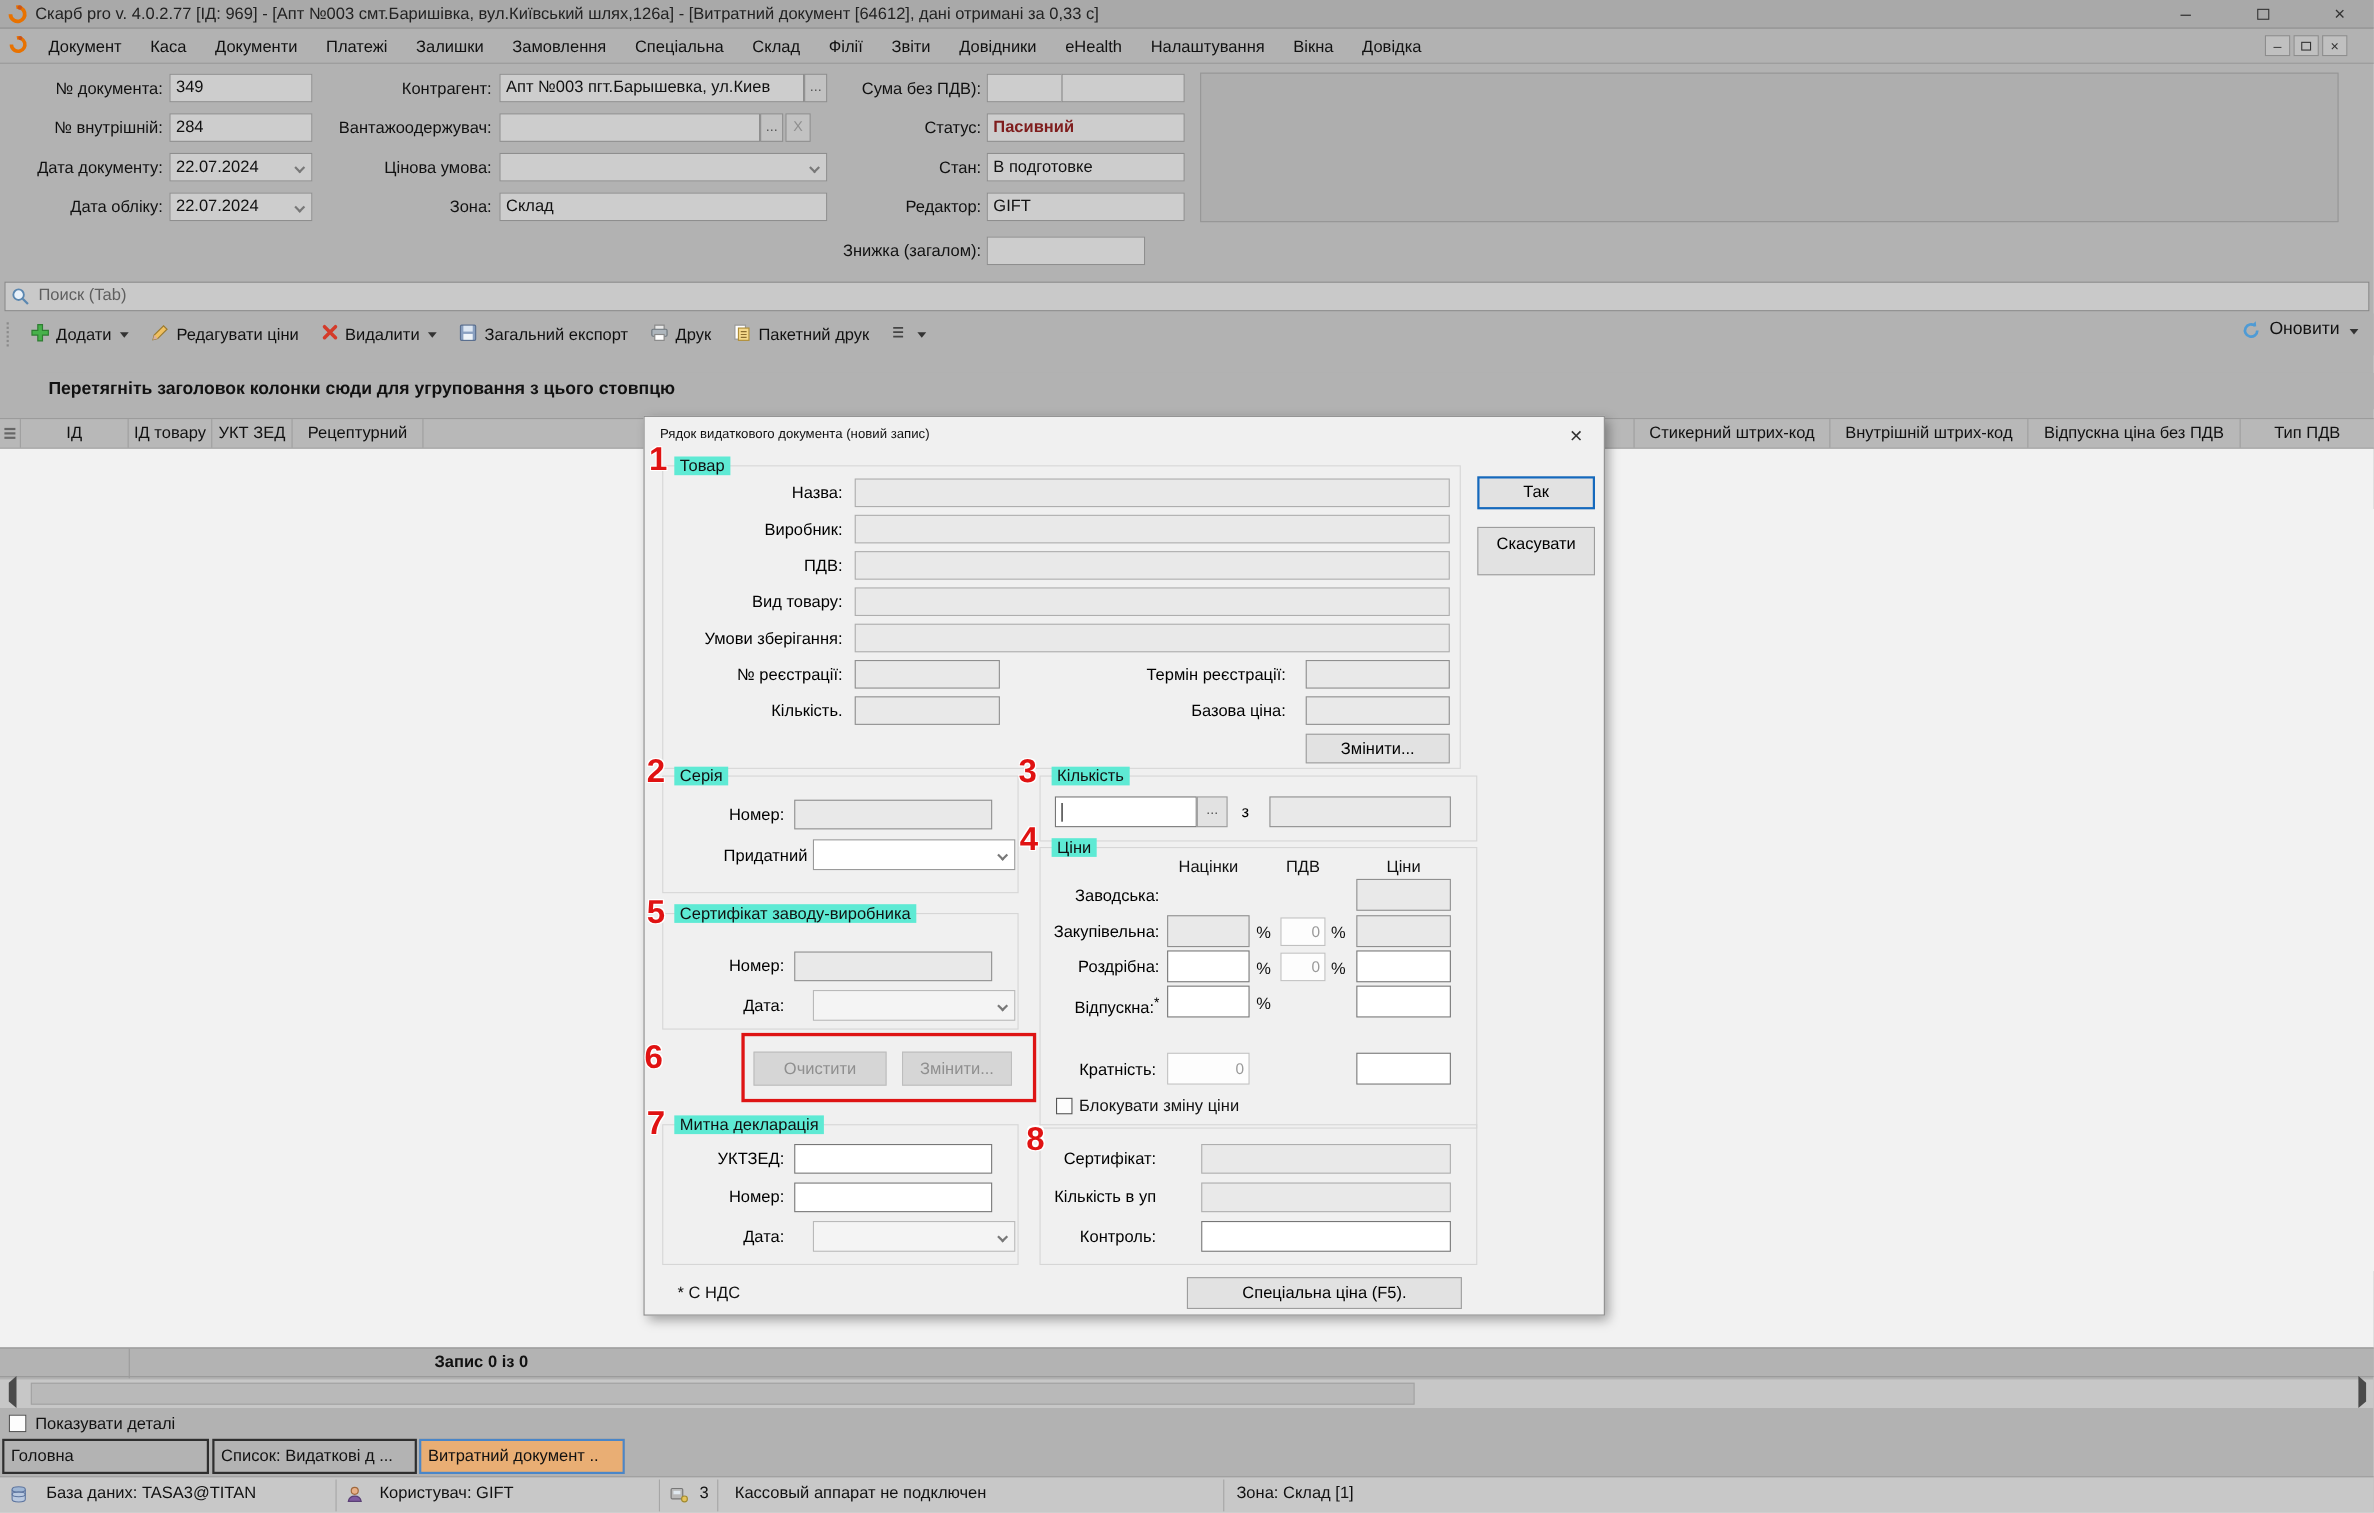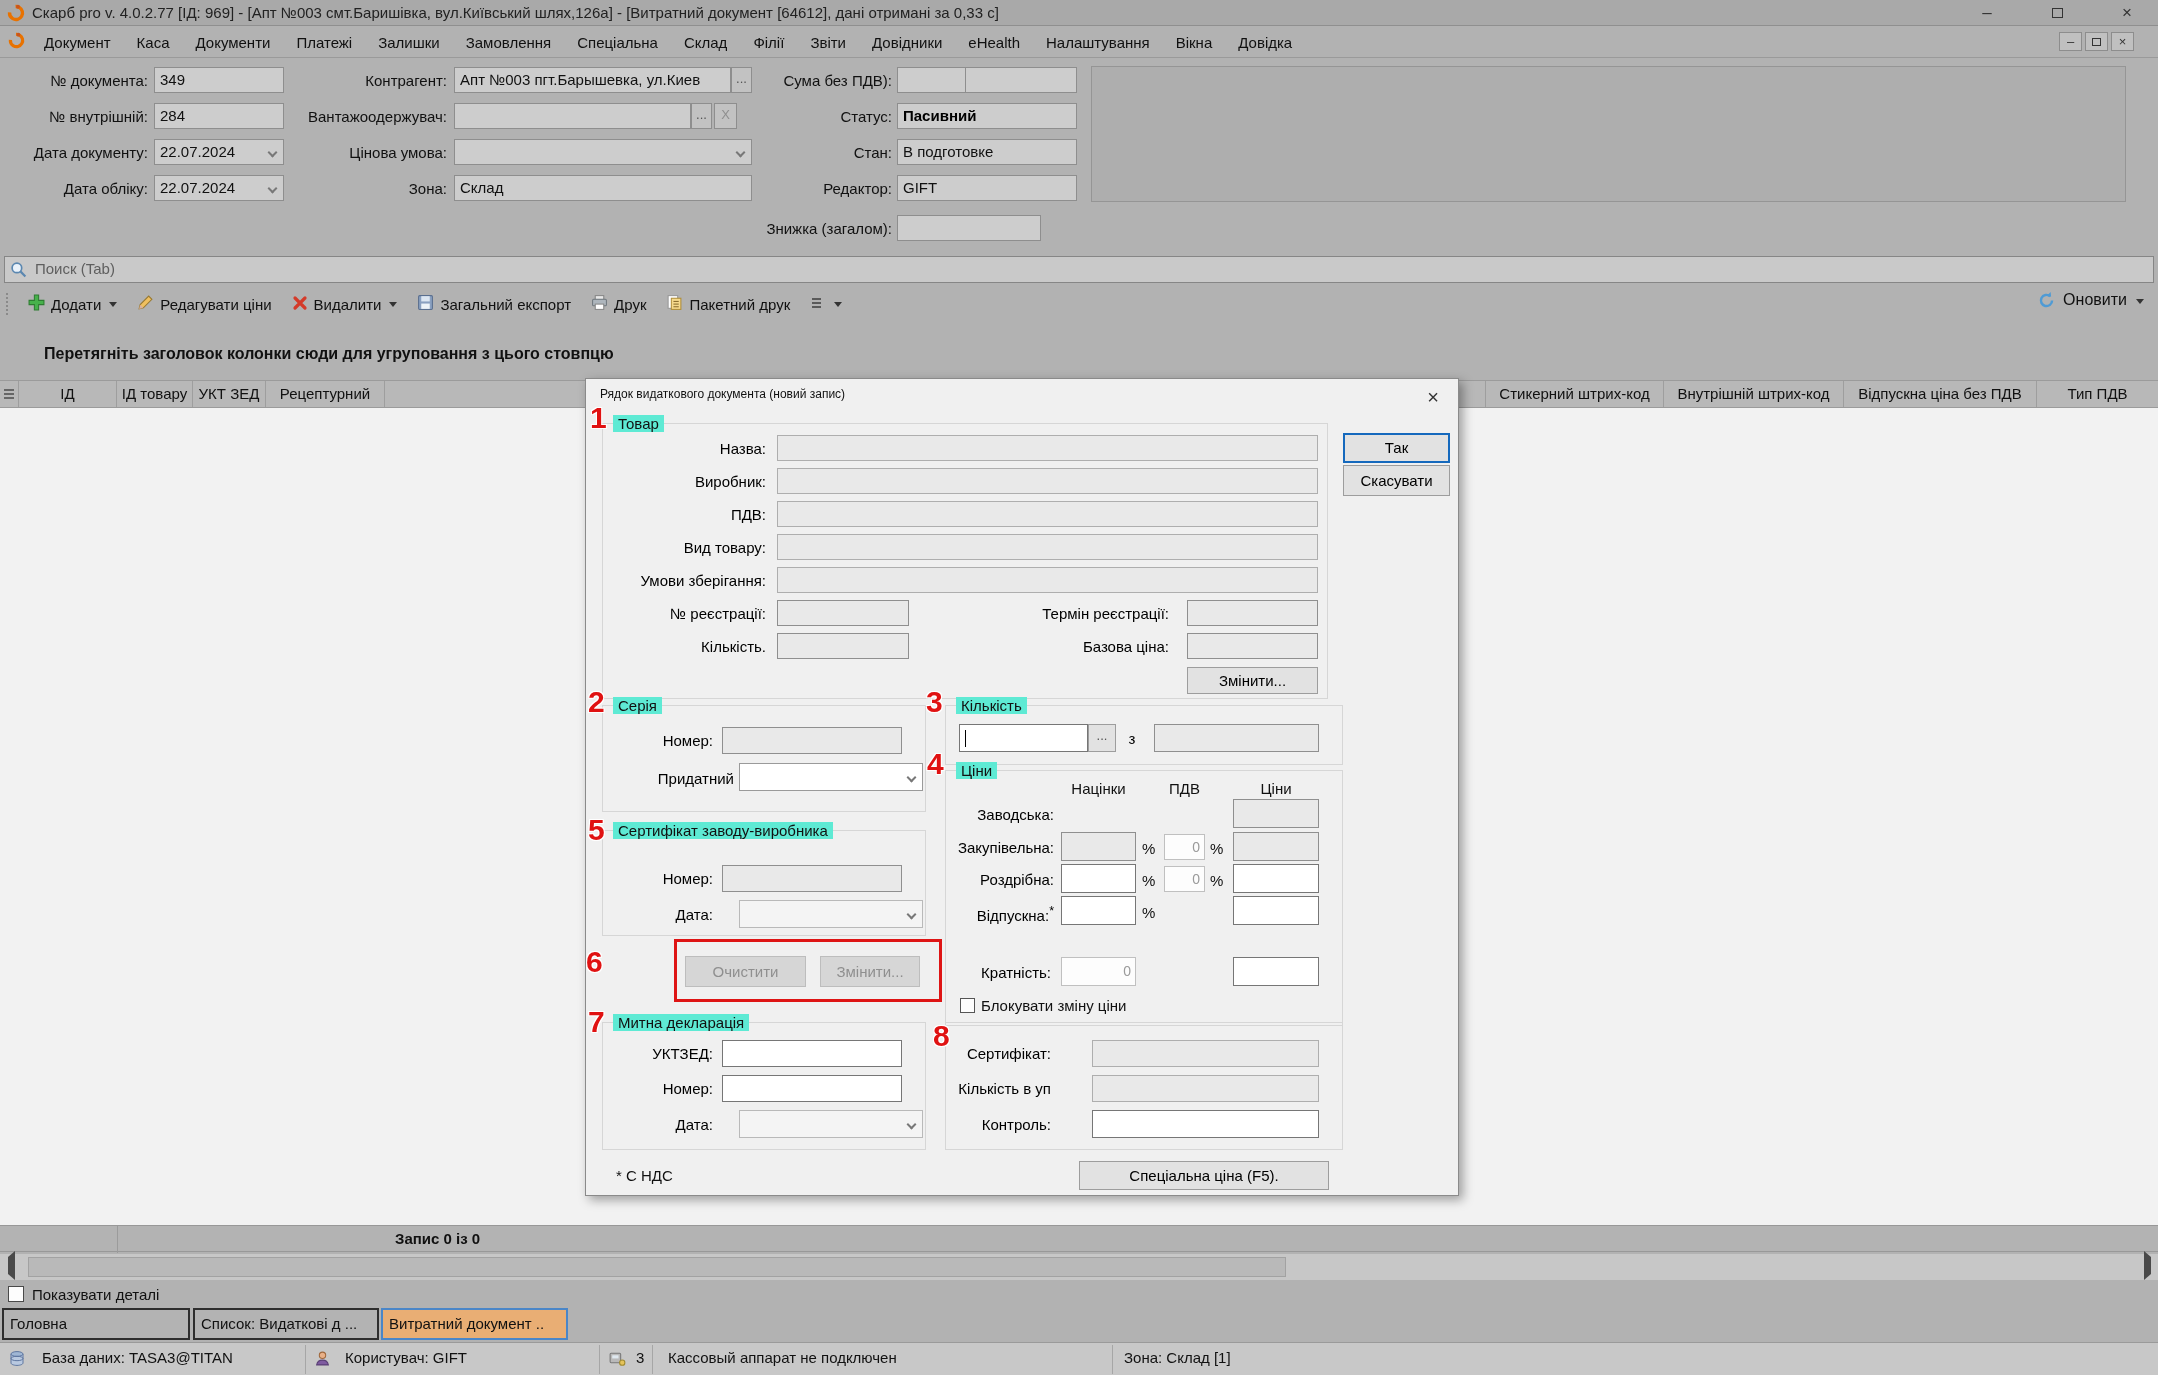--- a/index.html
+++ b/index.html
@@ -15,21 +15,21 @@
   #menubar { left:0; top:27px; width:2158px; height:31px; background:#b2b2b2; border-bottom:1px solid #9a9a9a; display:flex; align-items:center; }
   #menubar .logo { margin:0 6px 0 8px; }
   .menu-item { padding:0 13px; font-size:15px; color:#111; white-space:nowrap; }
   .mdi-btn { position:absolute; top:5px; width:23px; height:19px; background:#c0c0c0; border:1px solid #8d8d8d; text-align:center; line-height:17px; font-size:13px; color:#333; }
 
   
   .lbl { position:absolute; text-align:right; font-size:15px; line-height:28px; white-space:nowrap; color:#111; }
   .inp { position:absolute; height:26px; background:#cdcdcd; border:1px solid #8e8e8e; line-height:24px; padding:0 5px; white-space:nowrap; overflow:hidden; }
   .chev { position:absolute; right:7px; top:9px; width:7px; height:7px; border-right:2px solid #787878; border-bottom:2px solid #787878; transform:rotate(45deg); }
   .mini-btn { position:absolute; height:26px; background:#c2c2c2; border:1px solid #8e8e8e; text-align:center; line-height:22px; font-size:13px; color:#555; }
-  .status-red { color:#000000; font-weight:bold; }
+  .status-red { color:#7f1d1d; font-weight:bold; }
 
   
   #searchbar { left:4px; top:256px; width:2150px; height:27px; background:#c9c9c9; border:1px solid #868686; }
   #searchbar .ph { position:absolute; left:30px; top:3px; color:#5f5f5f; }
   #searchbar .sic { position:absolute; left:5px; top:4px; }
   #toolbar { left:0; top:285px; width:2158px; height:38px; background:#b2b2b2; display:flex; align-items:center; }
   .tb-grip { width:2px; height:22px; border-left:2px dotted #8a8a8a; margin:0 10px 0 6px; }
   .tb-btn { display:flex; align-items:center; gap:6px; padding:0 10px; height:30px; white-space:nowrap; }
   .tri { width:0; height:0; border-left:4px solid transparent; border-right:4px solid transparent; border-top:5px solid #333; margin-left:2px; }
   #refresh-btn { position:absolute; right:14px; top:291px; display:flex; gap:7px; }
@@ -311,21 +311,21 @@
   <span class="seg" style="left:668px">Кассовый аппарат не подключен</span>
   <span class="vsep" style="left:1112px"></span>
   <span class="seg" style="left:1124px">Зона: Склад [1]</span>
 </div>
 
 <div id="dialog" class="abs">
   <span class="dtitle">Рядок видаткового документа (новий запис)</span>
   <span id="dlg-close">×</span>
 
   <div class="dbtn primary" style="left:757px;top:54px;width:107px;height:30px;line-height:26px">Так</div>
-  <div class="dbtn" style="left:757px;top:86px;width:107px;height:31px;line-height:29px">Скасувати</div>
+  <div class="dbtn" style="left:757px;top:100px;width:107px;height:44px;line-height:29px">Скасувати</div>
 
   <div class="group" style="left:16px;top:44px;width:726px;height:276px">
     <span class="legend">Товар</span>
   </div>
   <span class="dlbl" style="left:8px;top:56px;width:172px">Назва:</span>
   <div class="dinp" style="left:191px;top:56px;width:541px"></div>
   <span class="dlbl" style="left:8px;top:89px;width:172px">Виробник:</span>
   <div class="dinp" style="left:191px;top:89px;width:541px"></div>
   <span class="dlbl" style="left:8px;top:122px;width:172px">ПДВ:</span>
   <div class="dinp" style="left:191px;top:122px;width:541px"></div>

